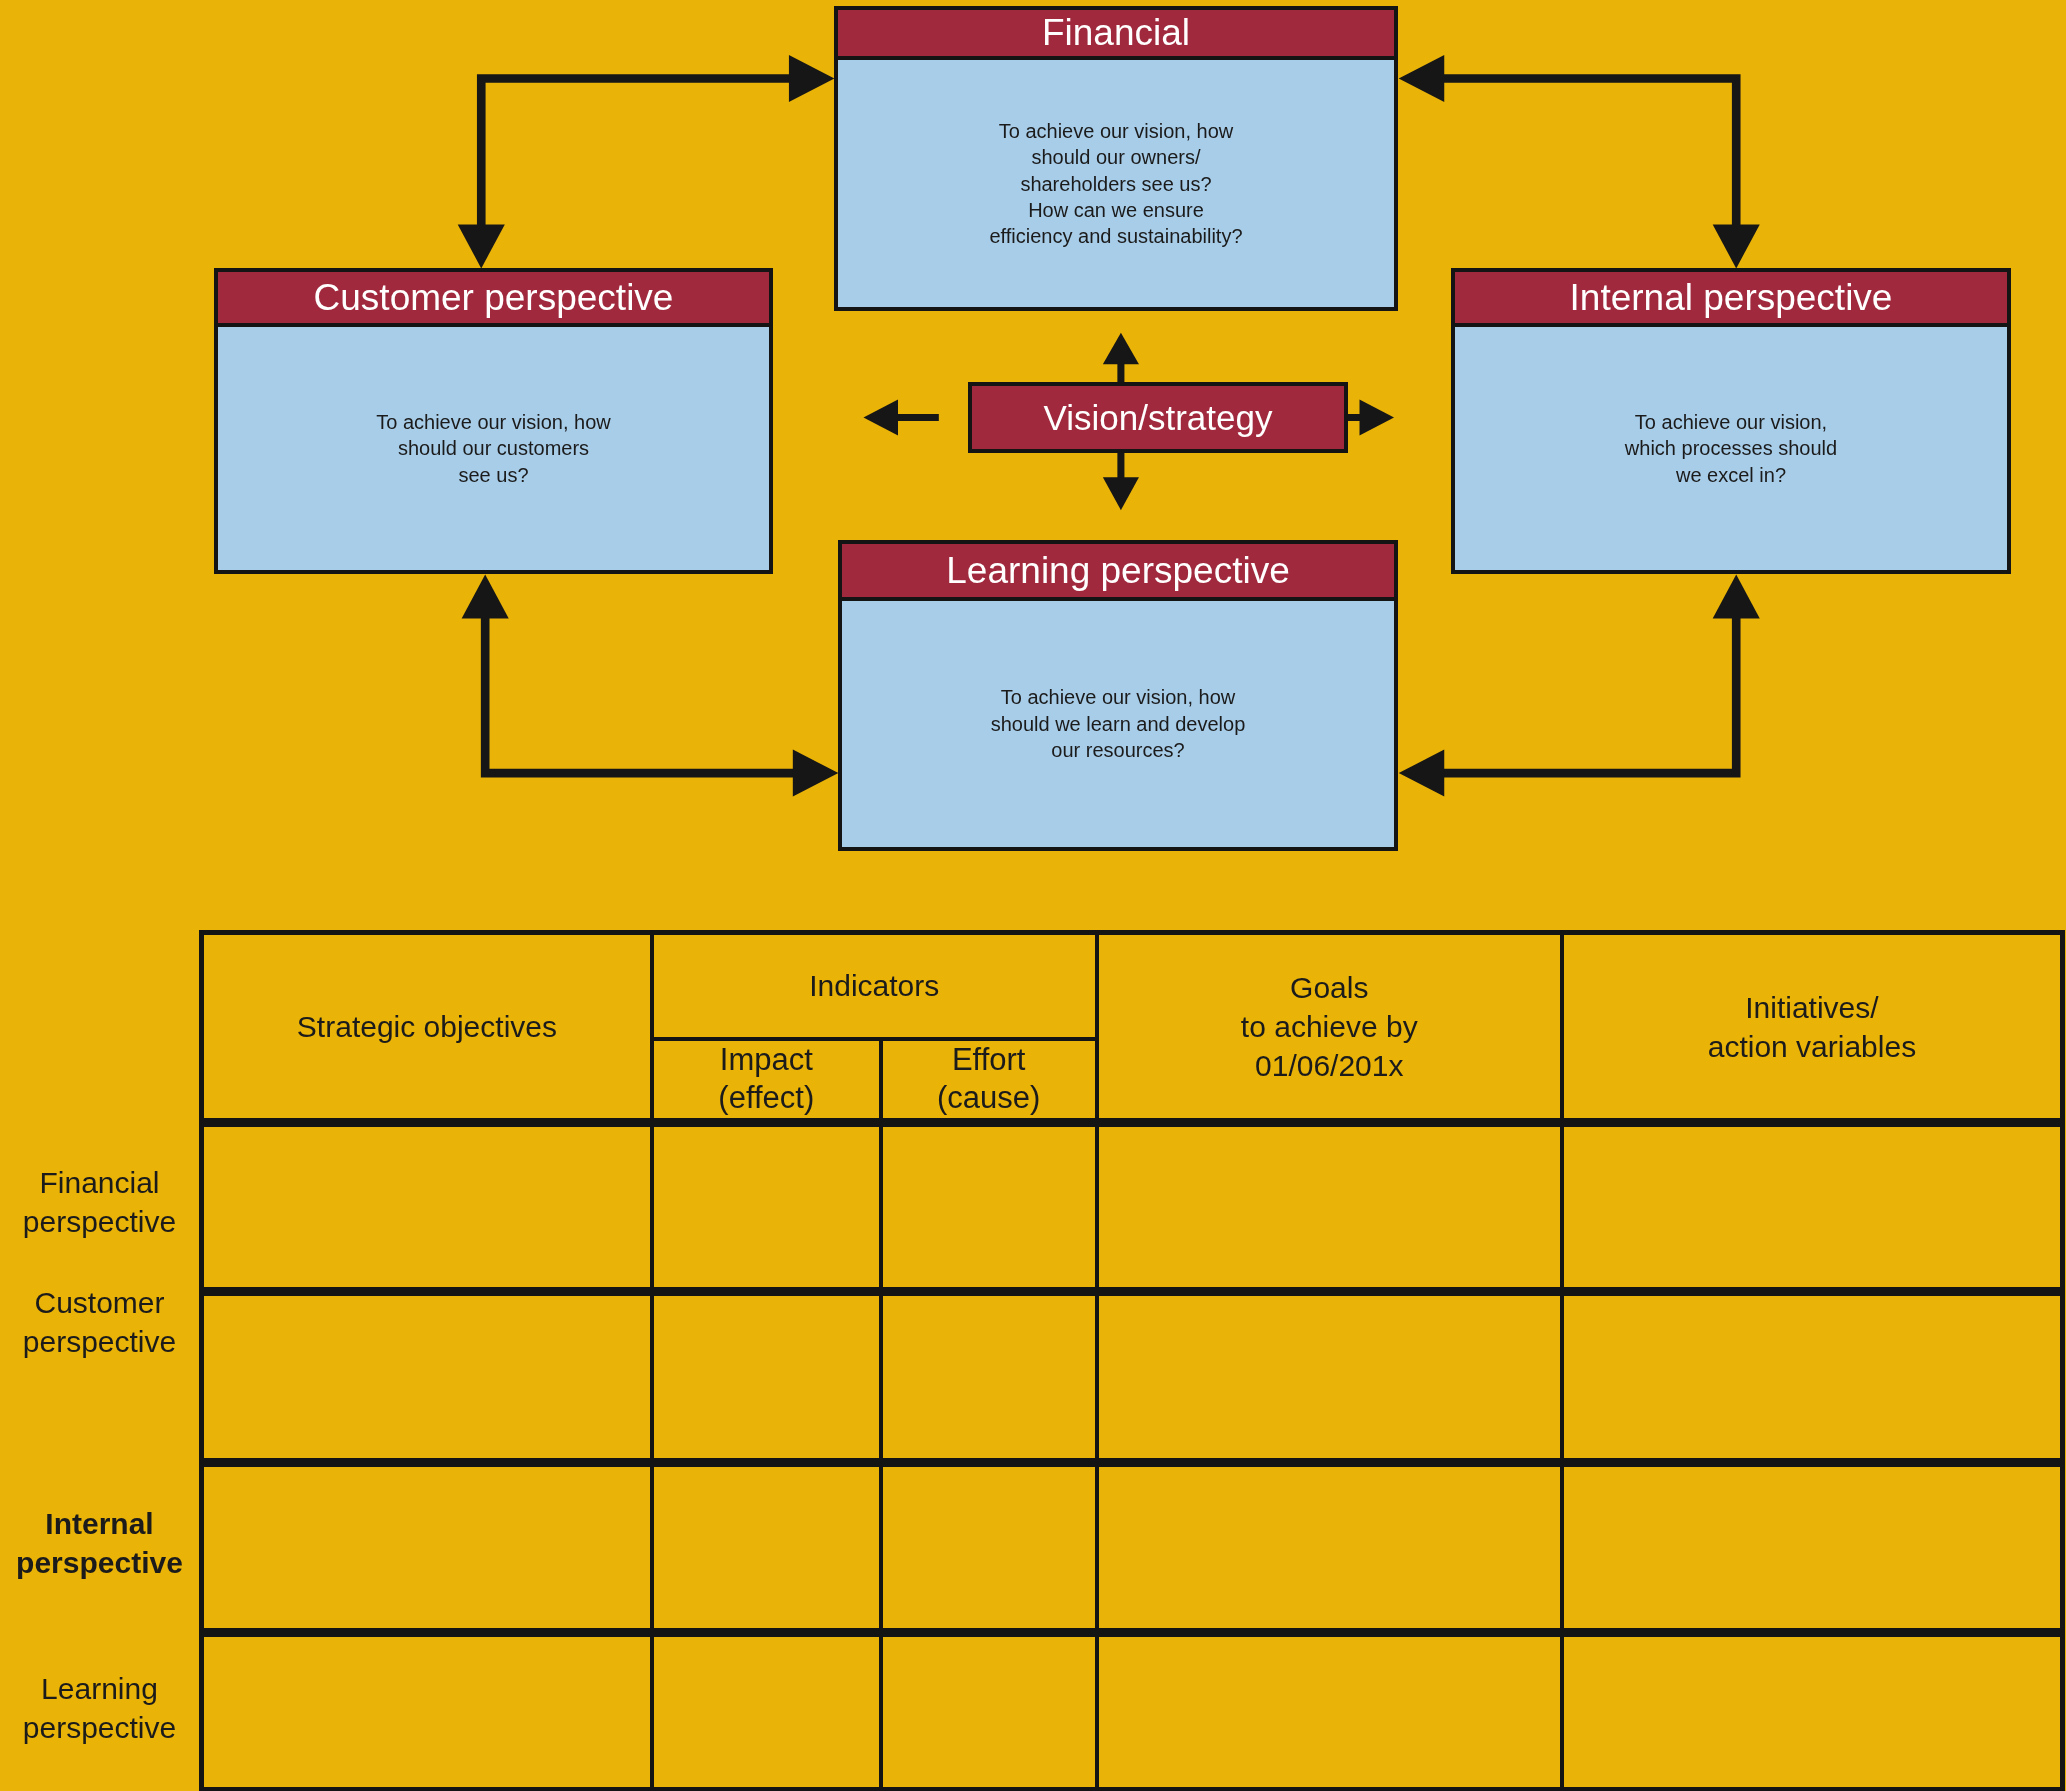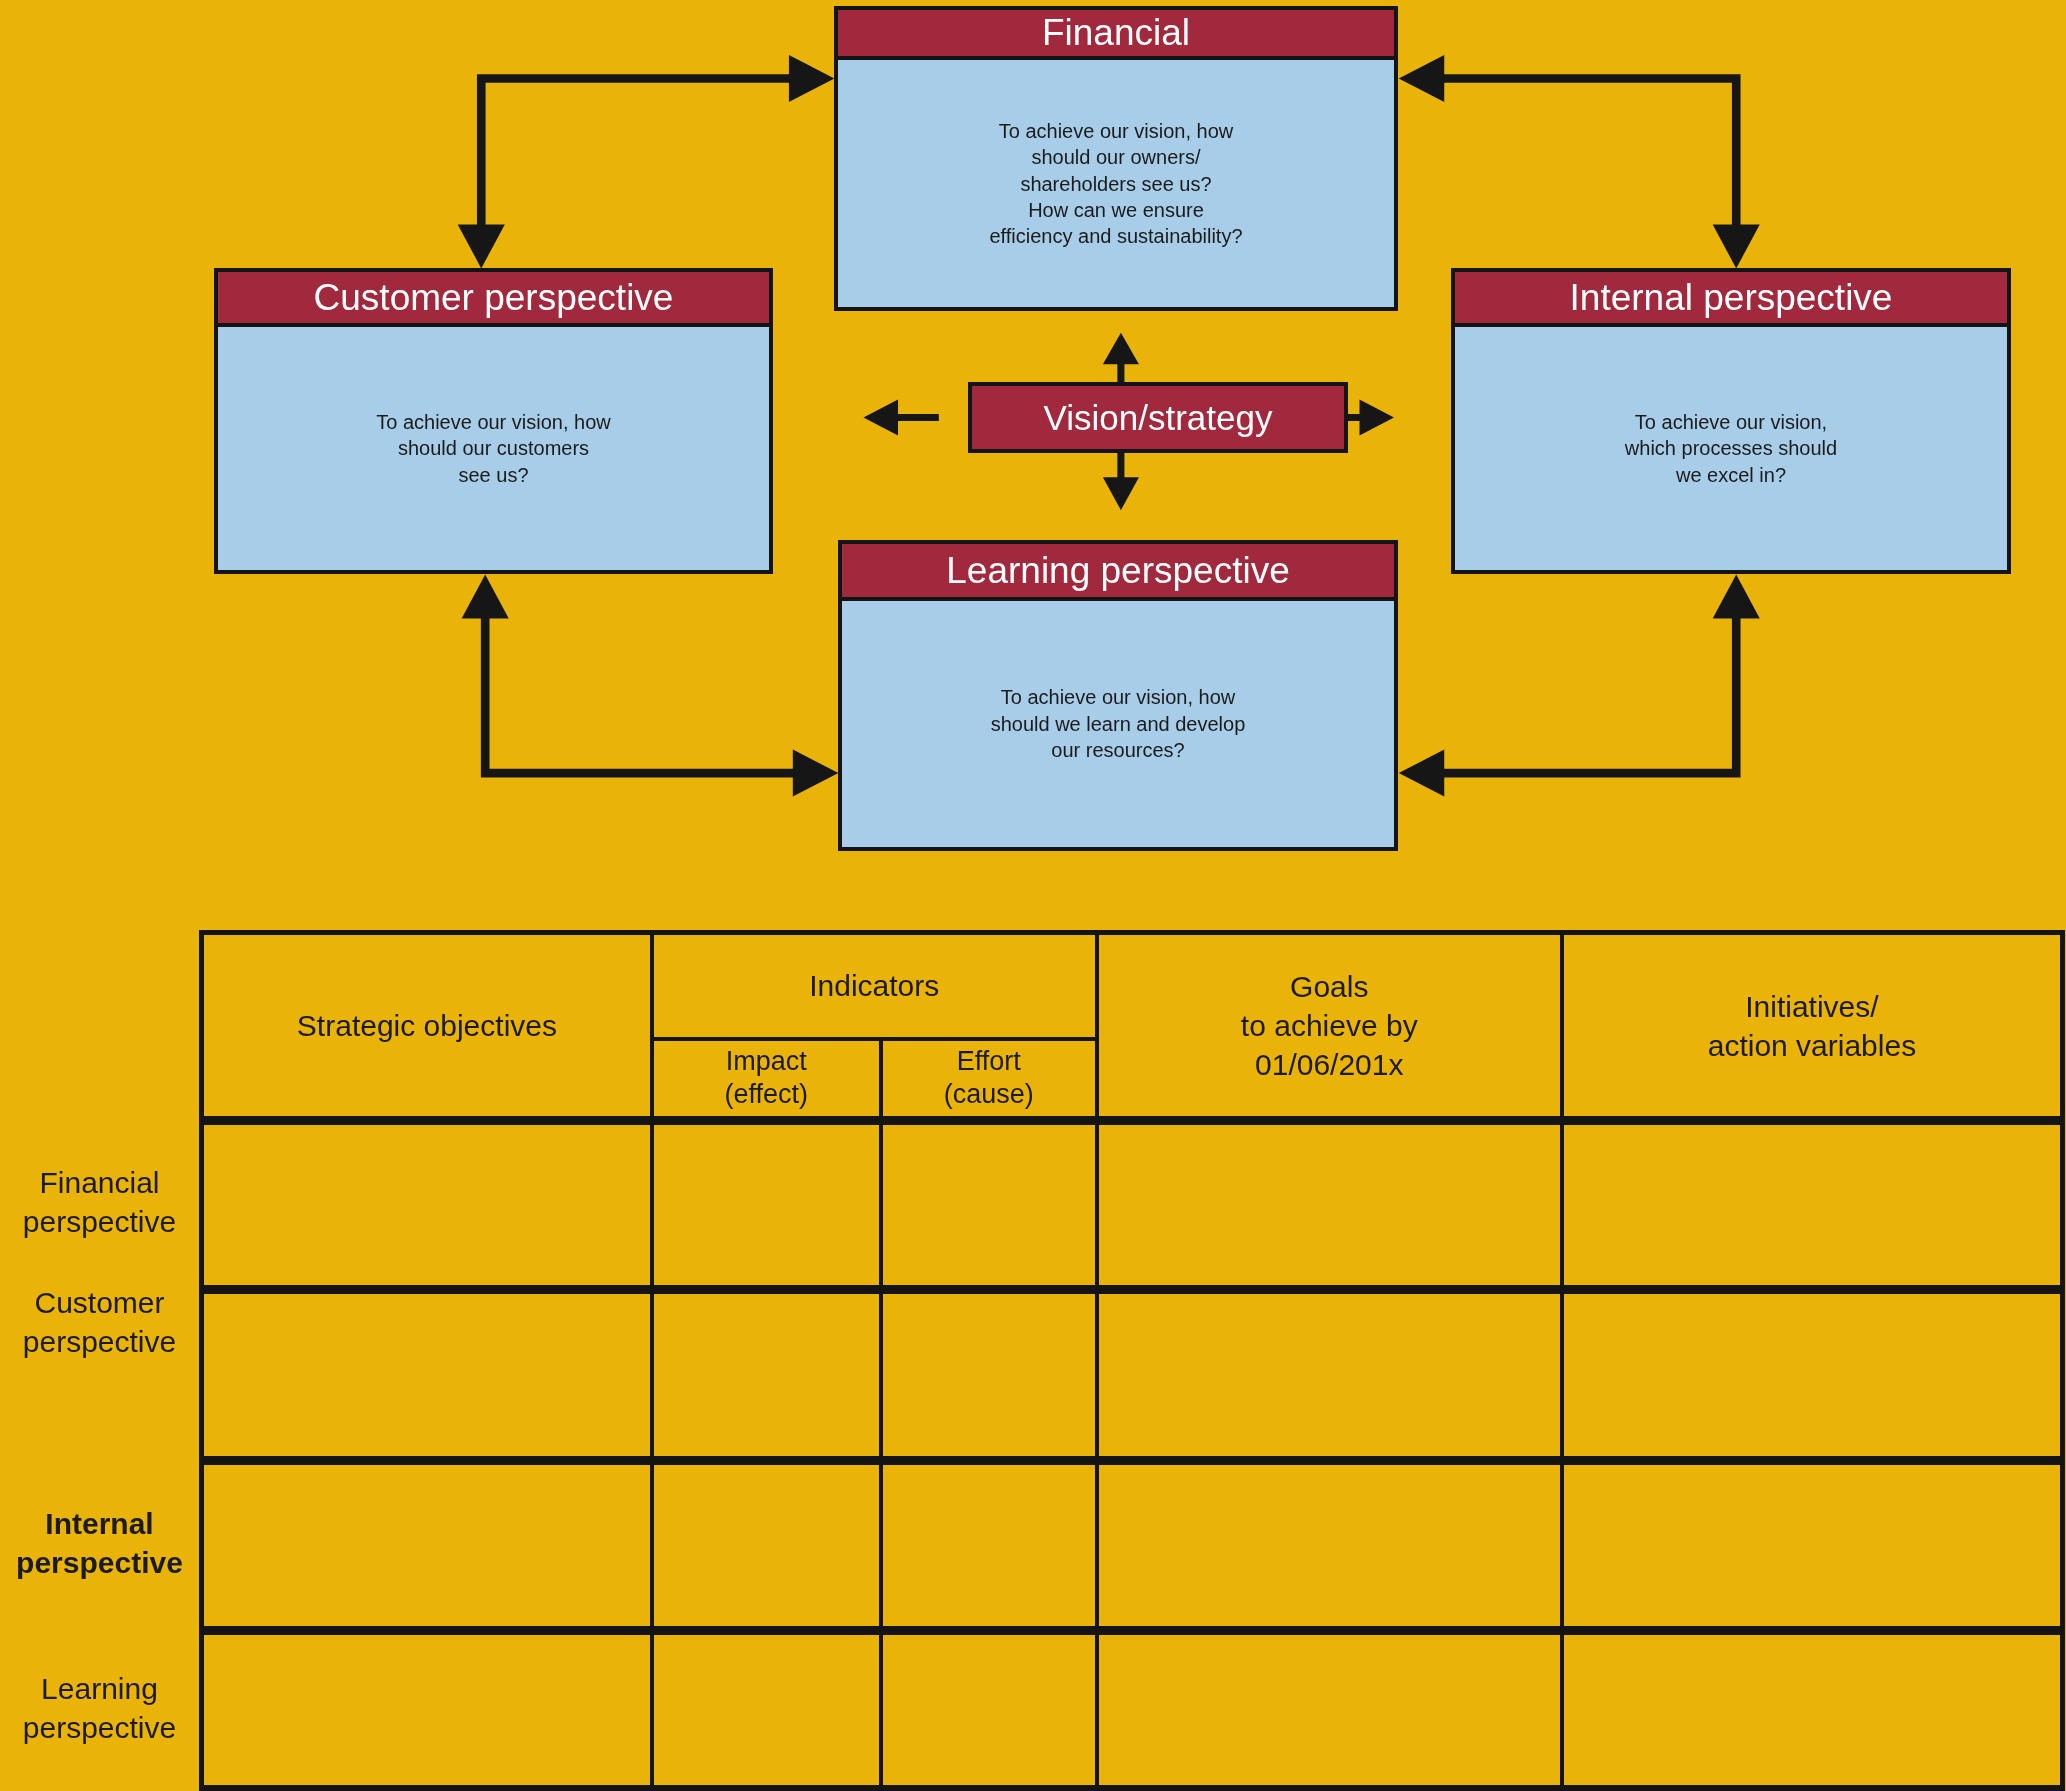--- a/index.html
+++ b/index.html
@@ -80,21 +80,21 @@
     border: 4.7px solid #141414;
     text-align: center;
     vertical-align: middle;
     font-size: 30px;
     line-height: 1.3;
     white-space: pre-line;
     padding: 0;
     overflow: hidden;
   }
   #bsc-table { border: 5.5px solid #141414; border-bottom-width: 9.4px; }
-  #bsc-table td.sub-head { font-size: 27px; line-height: 1.25; }
+  #bsc-table td.sub-head { font-size: 31px; line-height: 1.25; }
   #bsc-table tr.data-row td { border-top-width: 9.4px; }
 
   
   .row-label {
     position: absolute;
     left: 0; width: 199px;
     text-align: center;
     font-size: 30px;
     line-height: 1.3;
     white-space: pre-line;

